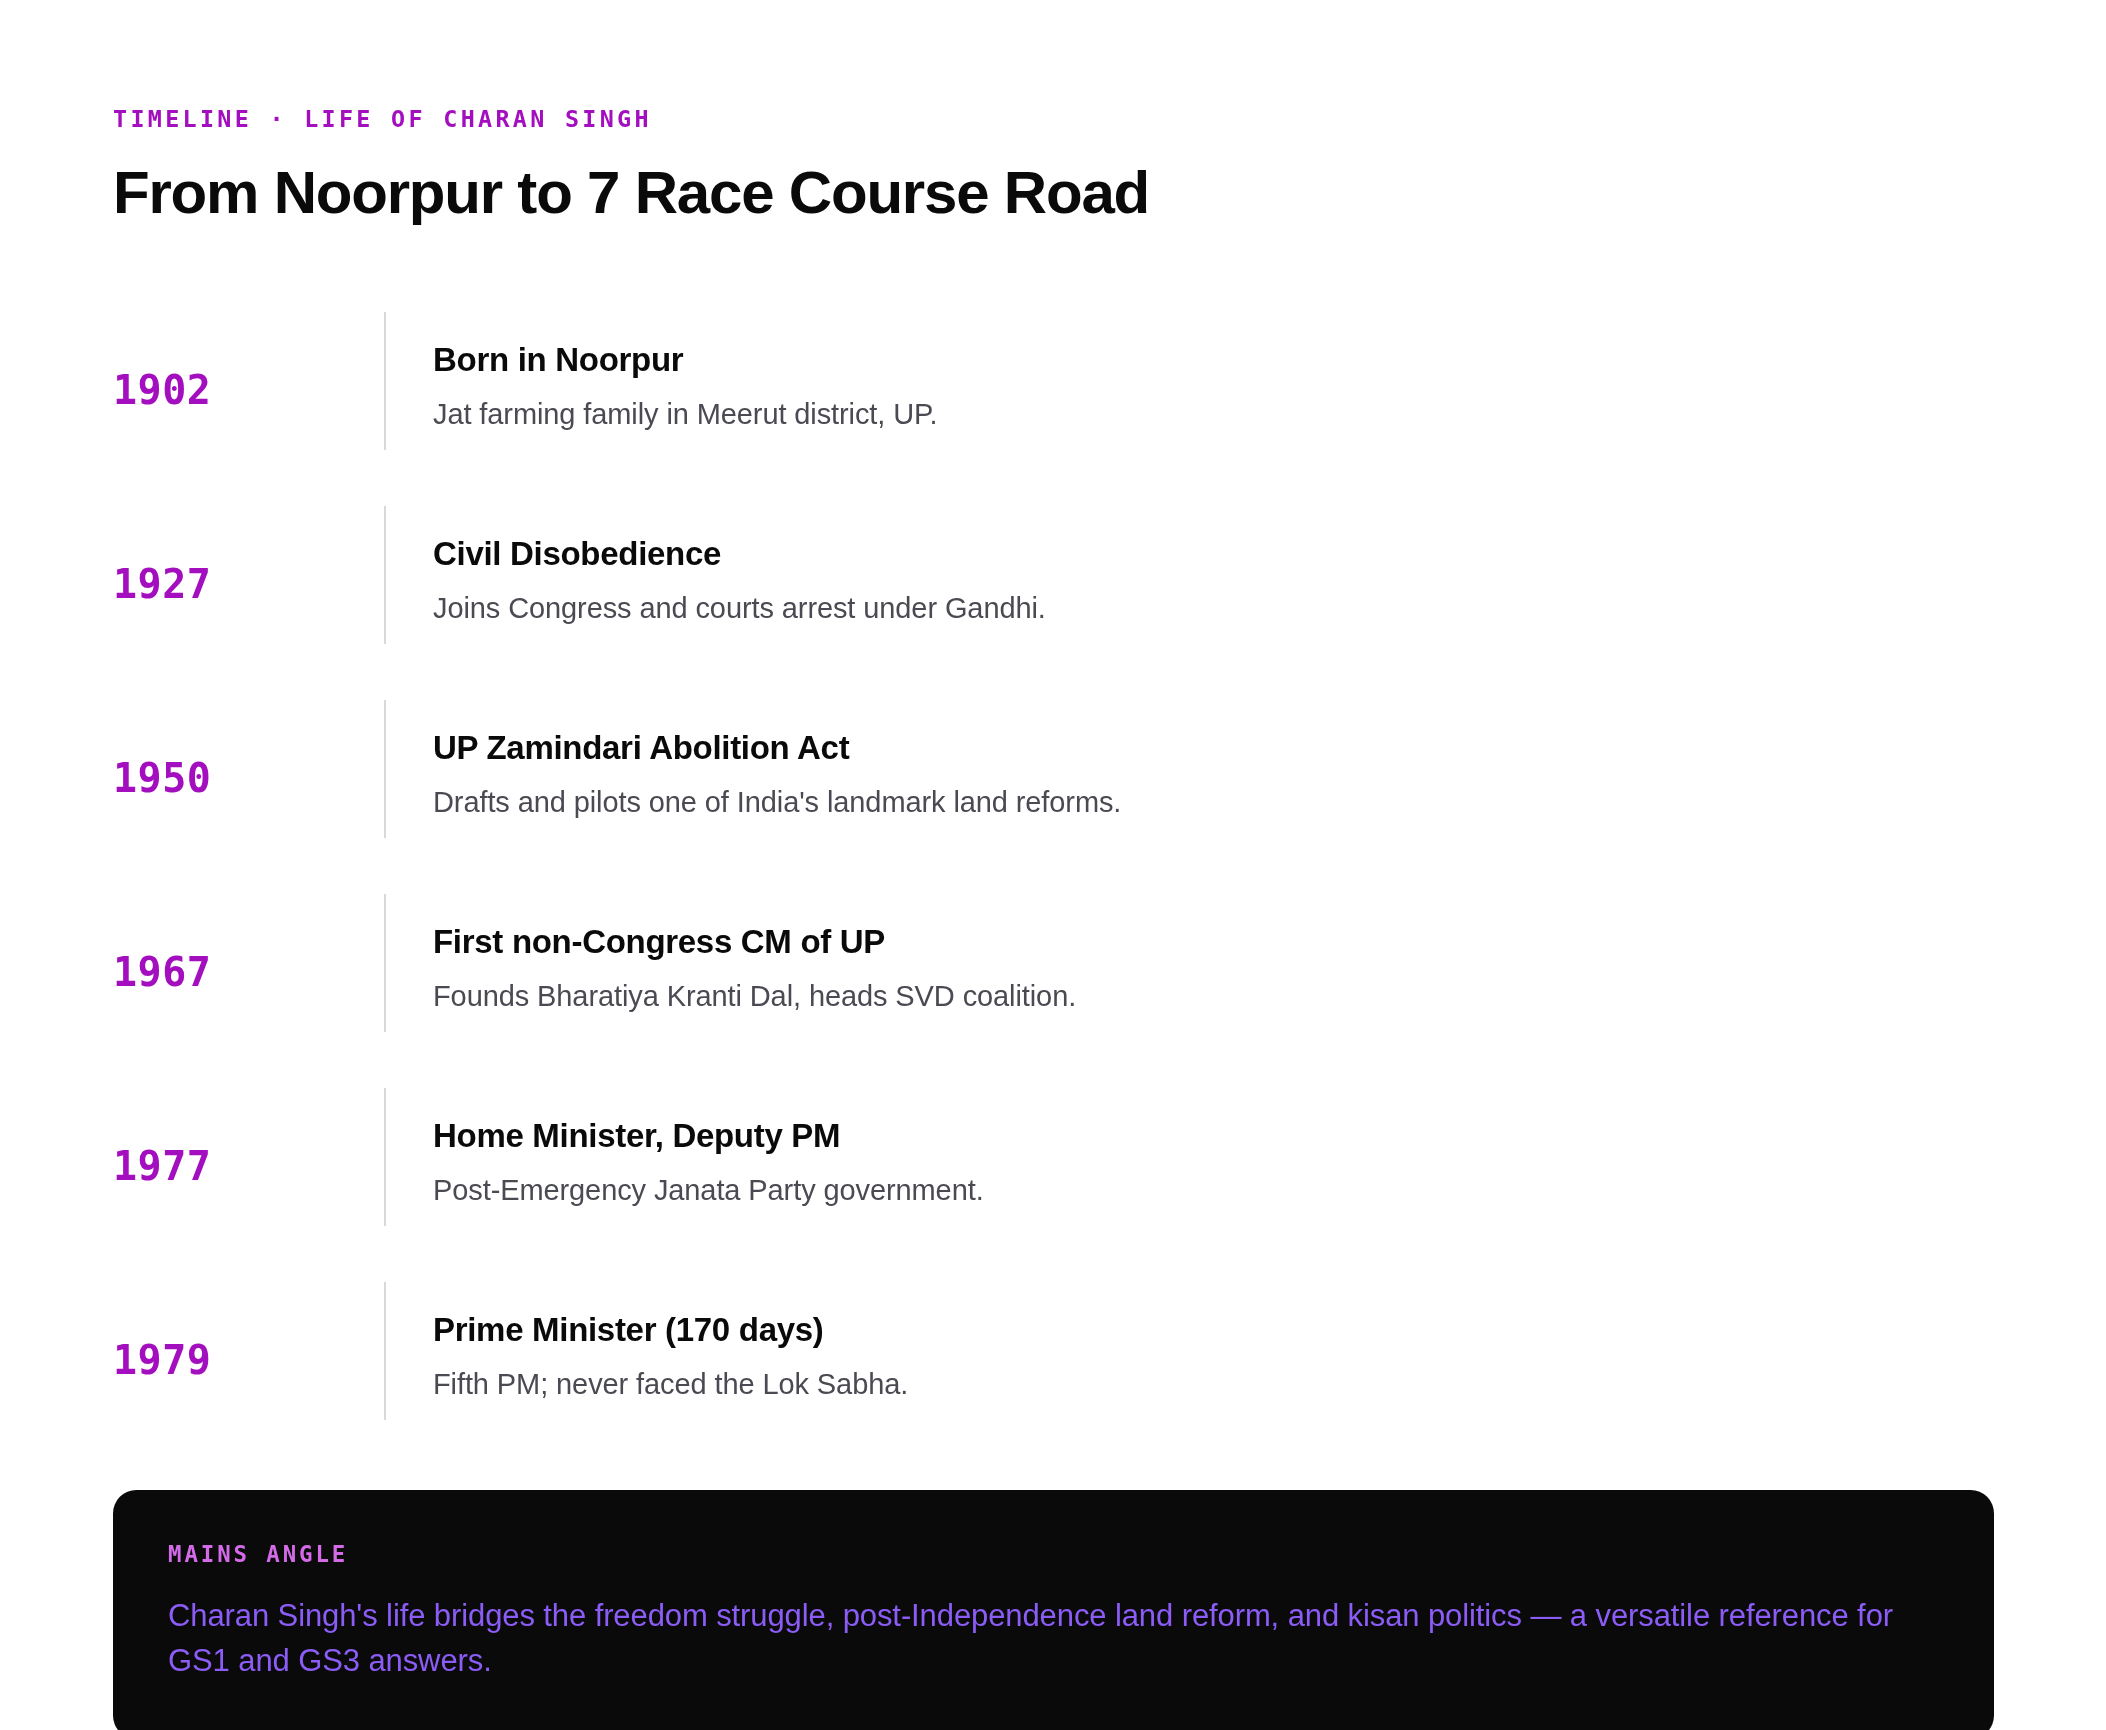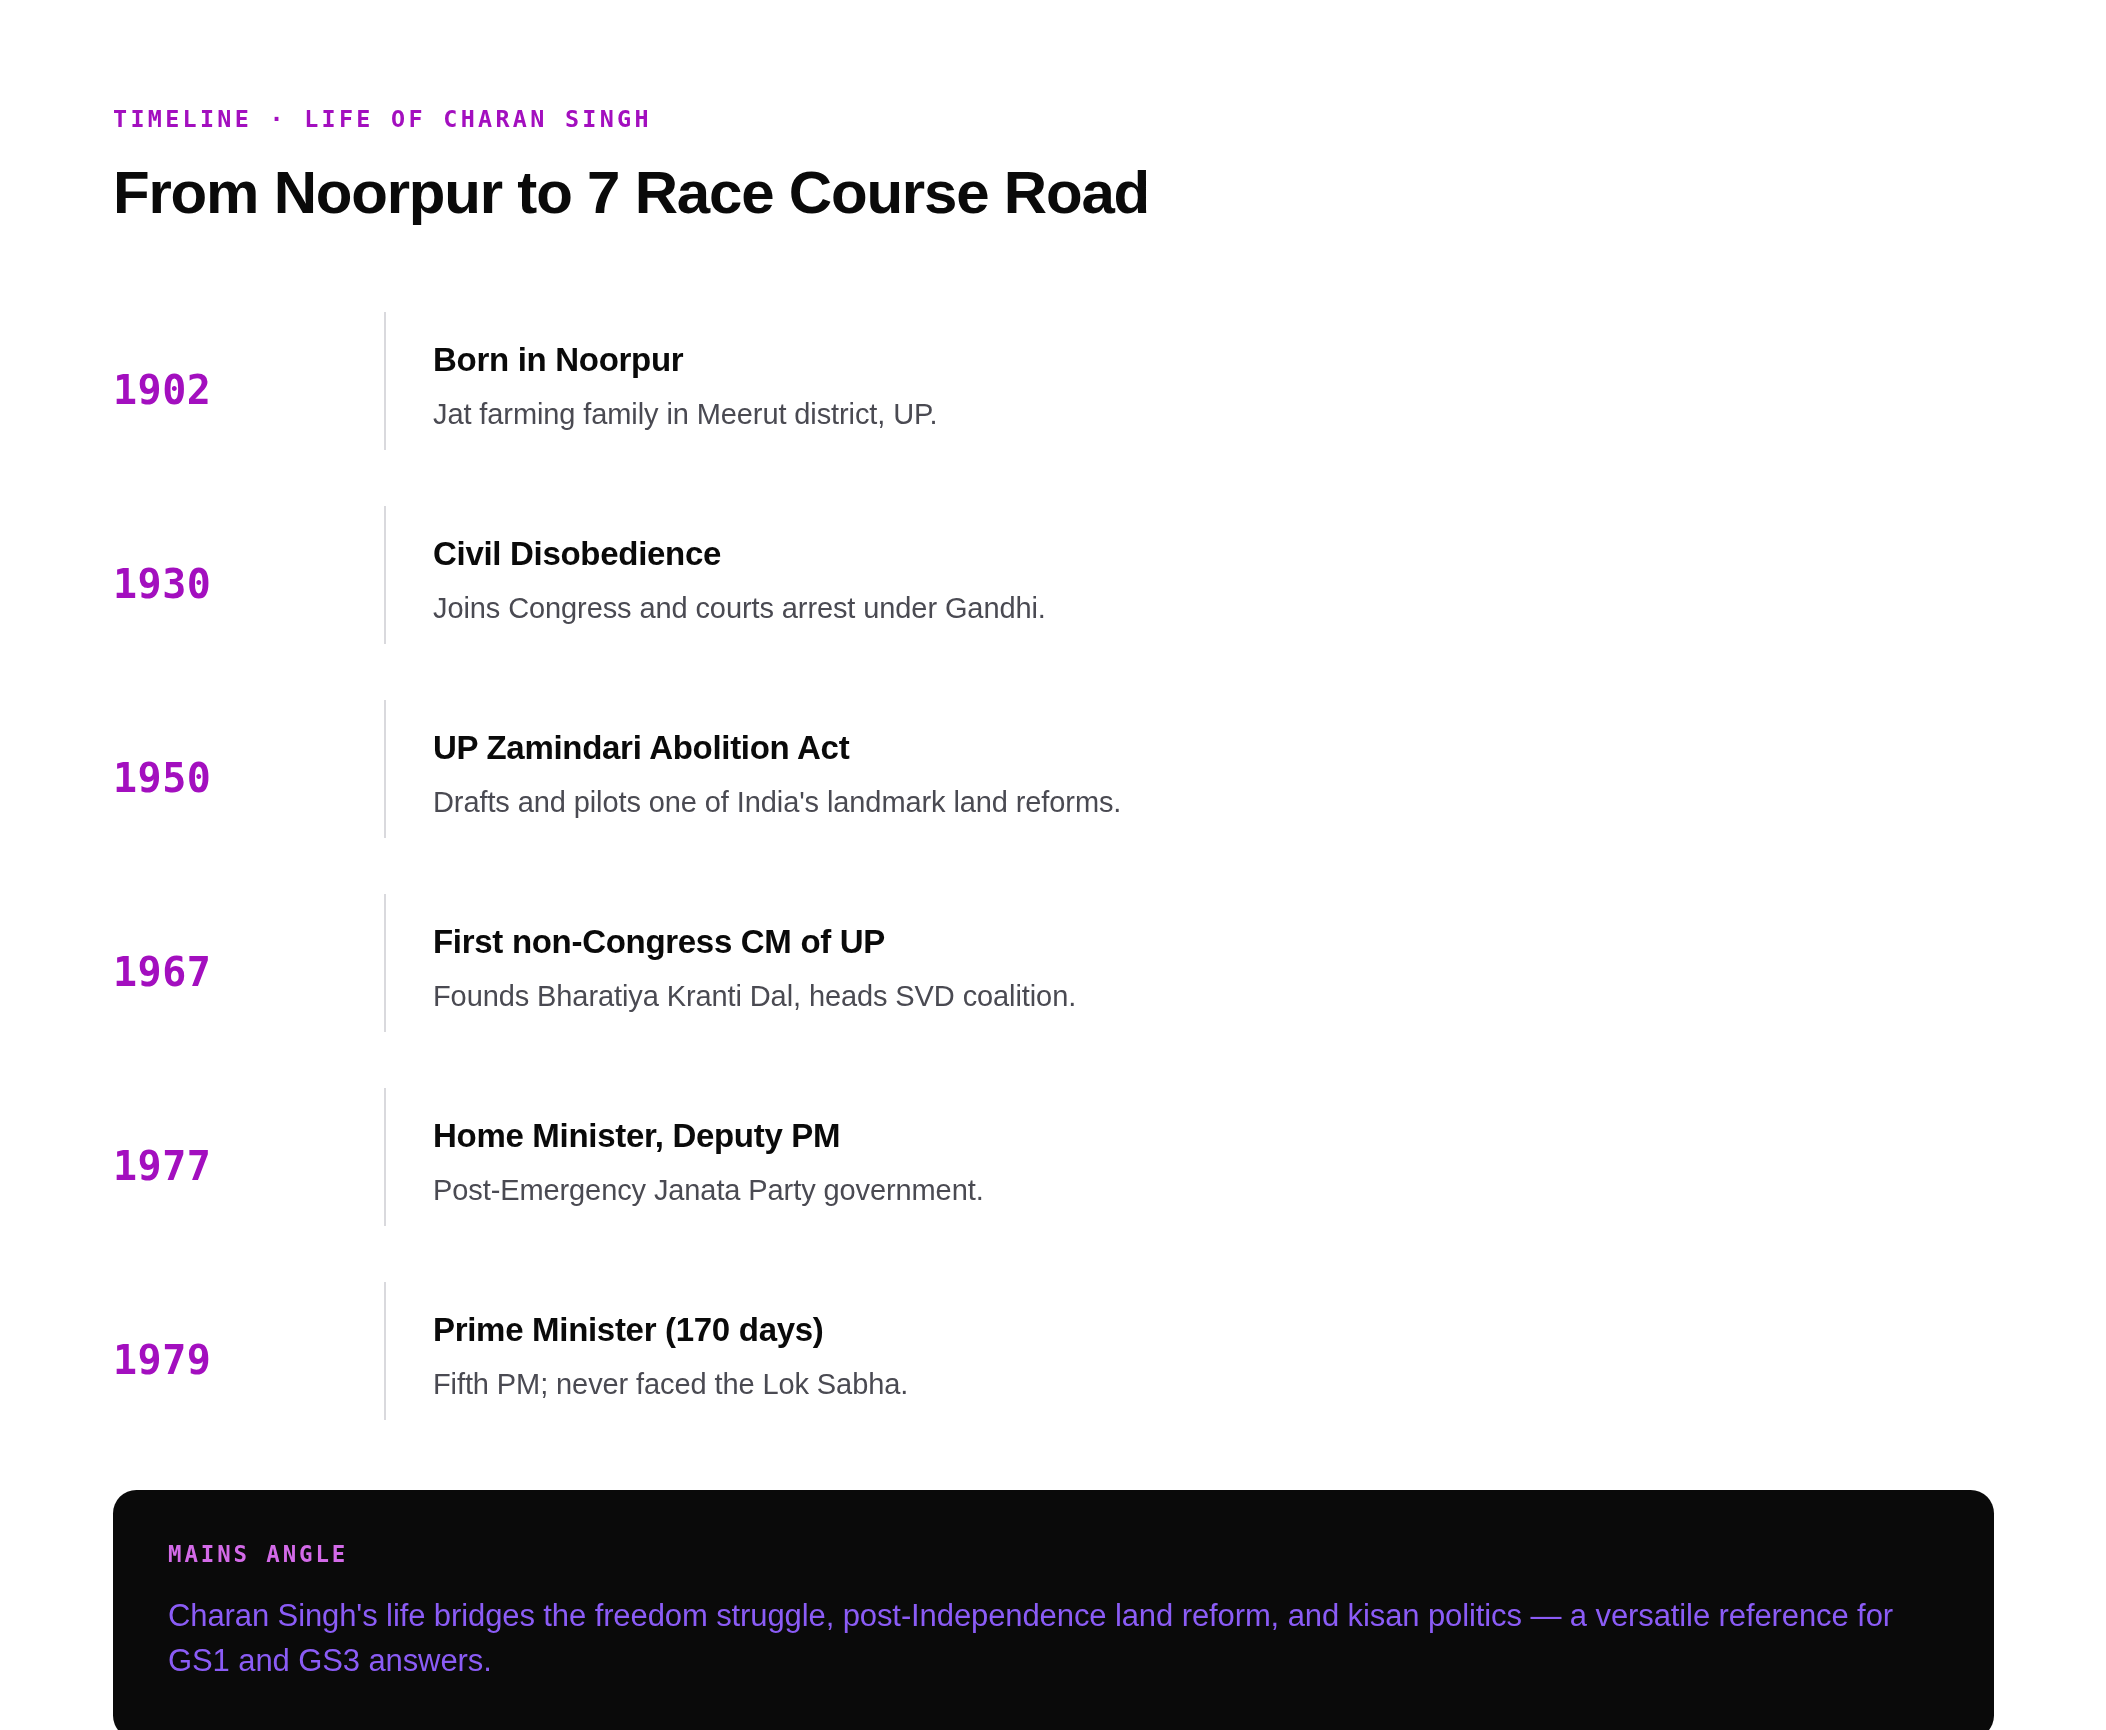--- a/index.html
+++ b/index.html
@@ -116,21 +116,21 @@
     <div class="tl-row">
       <div class="tl-year">1902</div>
       <div class="tl-rail"></div>
       <div class="tl-body">
         <div class="tl-head">Born in Noorpur</div>
         <div class="tl-desc">Jat farming family in Meerut district, UP.</div>
       </div>
     </div>
 
     <div class="tl-row">
-      <div class="tl-year">1930</div>
+      <div class="tl-year">1927</div>
       <div class="tl-rail"></div>
       <div class="tl-body">
         <div class="tl-head">Civil Disobedience</div>
         <div class="tl-desc">Joins Congress and courts arrest under Gandhi.</div>
       </div>
     </div>
 
     <div class="tl-row">
       <div class="tl-year">1950</div>
       <div class="tl-rail"></div>

